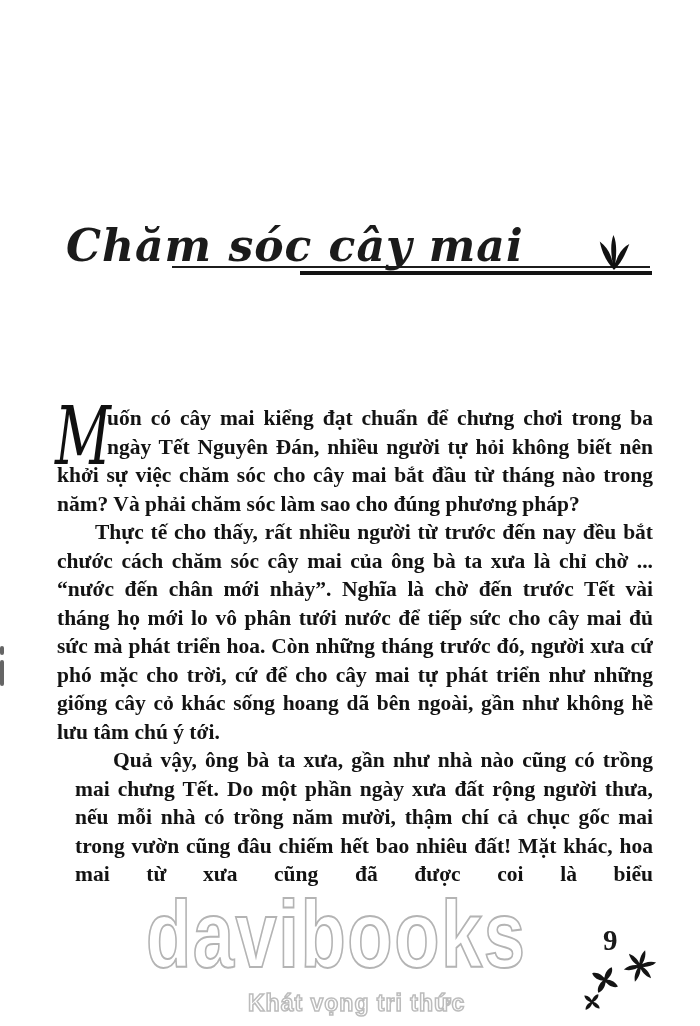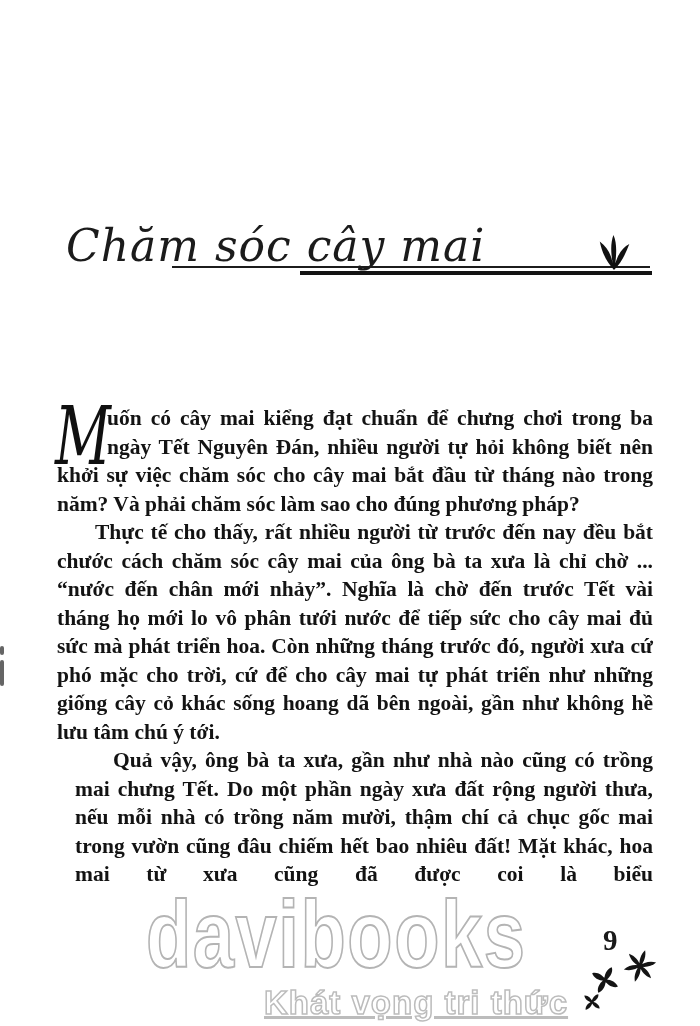--- a/index.html
+++ b/index.html
@@ -14,21 +14,21 @@
   }
 
   
   .chapter-title {
     position: absolute;
     left: 66px;
     top: 220px;
     margin: 0;
     font-family: "DejaVu Serif", "Liberation Serif", serif;
     font-style: italic;
-    font-weight: 400;
+    font-weight: 700;
     font-size: 44px;
     letter-spacing: 1px;
     color: #1b1b1b;
     white-space: nowrap;
   }
   .rule-thin {
     position: absolute;
     left: 172px;
     top: 266px;
     width: 478px;
@@ -98,31 +98,30 @@
     line-height: 100px;
     letter-spacing: 2px;
     color: transparent;
     -webkit-text-stroke: 2px #b4b4b4;
     transform: scaleX(0.78);
     transform-origin: left top;
     white-space: nowrap;
   }
   .watermark-tagline {
     position: absolute;
-    left: 264px;
+    left: 248px;
     top: 985px;
     font-family: "Liberation Sans", "DejaVu Sans", sans-serif;
     font-weight: bold;
-    font-size: 33px;
+    font-size: 23px;
     line-height: 36px;
     letter-spacing: 1px;
     color: transparent;
     -webkit-text-stroke: 1.5px #bcbcbc;
     white-space: nowrap;
-    text-decoration: underline;
   }
 
   
   .page-number {
     position: absolute;
     left: 603px;
     top: 924px;
     font-size: 29px;
     font-weight: 600;
     color: #1a1a1a;

